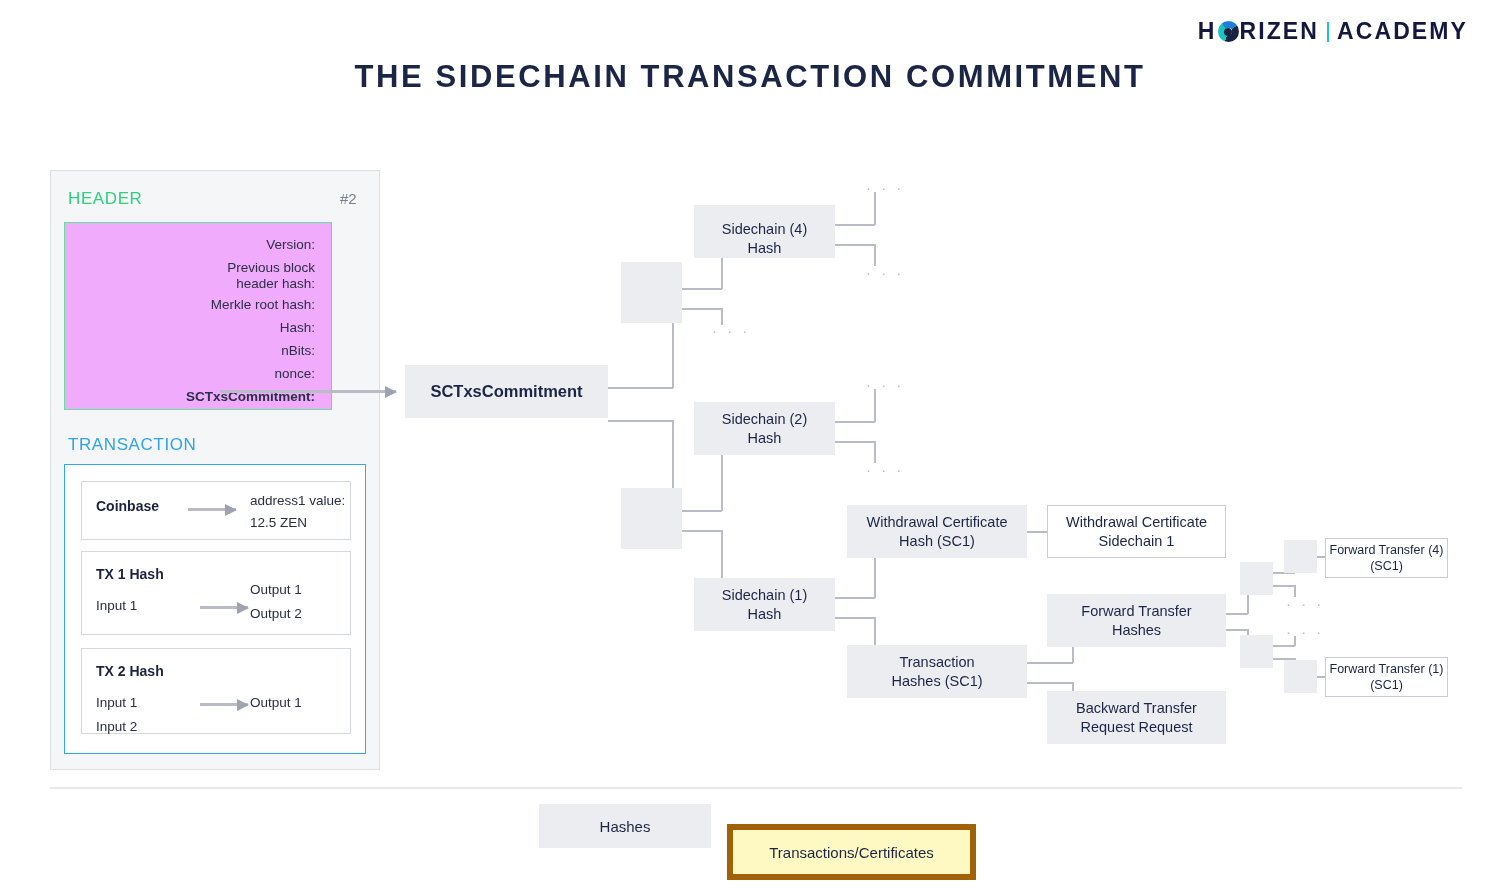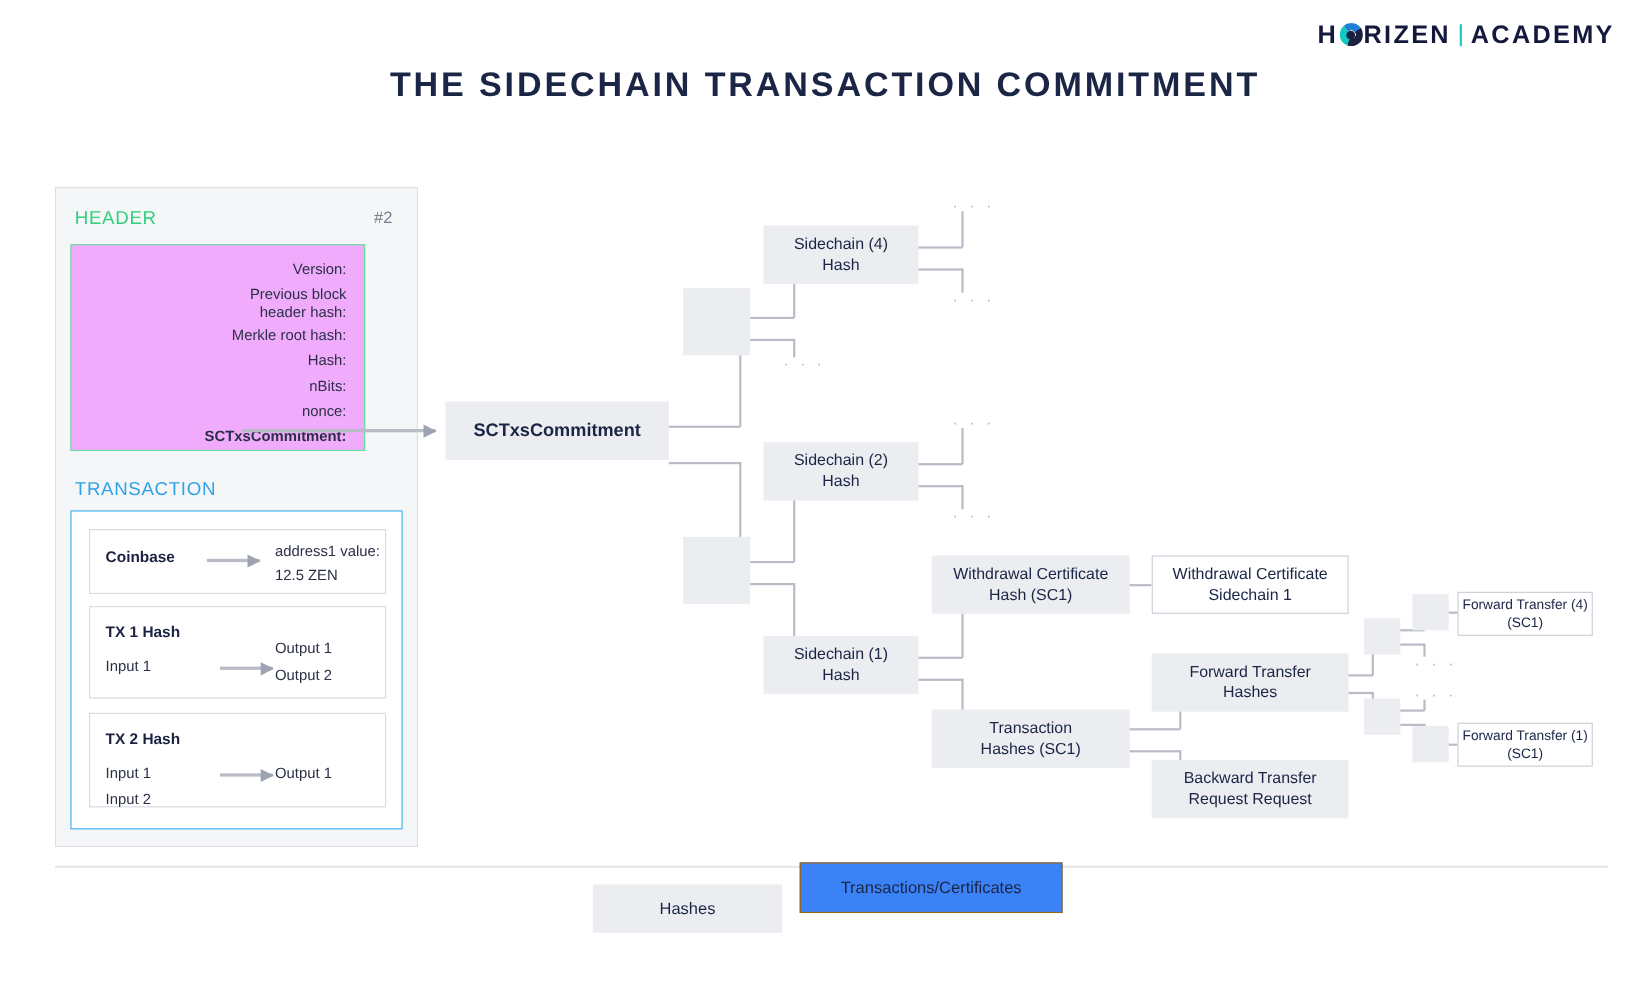--- a/index.html
+++ b/index.html
@@ -154,21 +154,21 @@
   
   #sep { left: 50px; top: 787px; width: 1412px; height: 2px; background: #e6e8ec; }
   .legend-box {
     position: absolute;
     height: 44px;
     display: flex; align-items: center; justify-content: center;
     font-size: 15px;
     color: #1b2545;
   }
   #legend-hashes { left: 539px; top: 804px; width: 172px; background: #ecedf1; }
-  #legend-tx     { left: 727px; top: 784px; width: 237px; background: #3b82f6; border: 1px solid #a16207; }
+  #legend-tx     { left: 727px; top: 824px; width: 237px; background: #fef9c3; border: 6px solid #a16207; }
 </style>
 </head>
 <body>
 
 <div id="brand" class="abs">
   <span>H</span>
   <span class="mark"></span>
   <span>RIZEN</span>
   <span class="divider"></span>
   <span>ACADEMY</span>
@@ -239,21 +239,21 @@
 <div class="ln lnv abs" style="left:721px; top:254px; height:35px;"></div>
 <div class="ln lnh abs" style="left:682px; top:308px; width:40px;"></div>
 <div class="ln lnv abs" style="left:721px; top:308px; height:17px;"></div>
 <div class="dots abs" style="left:712px; top:326px;">· · ·</div>
 
 <div class="ln lnh abs" style="left:682px; top:510px; width:40px;"></div>
 <div class="ln lnv abs" style="left:721px; top:452px; height:59px;"></div>
 <div class="ln lnh abs" style="left:682px; top:530px; width:40px;"></div>
 <div class="ln lnv abs" style="left:721px; top:530px; height:75px;"></div>
 
-<div class="hash-node abs" style="left:694px; top:205px; width:141px; height:53px;">
+<div class="hash-node abs" style="left:694px; top:205px; width:141px; height:53px;align-items:flex-end;">
   <div>
     <span>Sidechain (4)</span><br>
     <span>Hash</span>
   </div>
 </div>
 <div class="ln lnh abs" style="left:835px; top:224px; width:40px;"></div>
 <div class="ln lnv abs" style="left:874px; top:192px; height:33px;"></div>
 <div class="dots abs" style="left:866px; top:183px;">· · ·</div>
 <div class="ln lnh abs" style="left:835px; top:244px; width:40px;"></div>
 <div class="ln lnv abs" style="left:874px; top:244px; height:22px;"></div>

